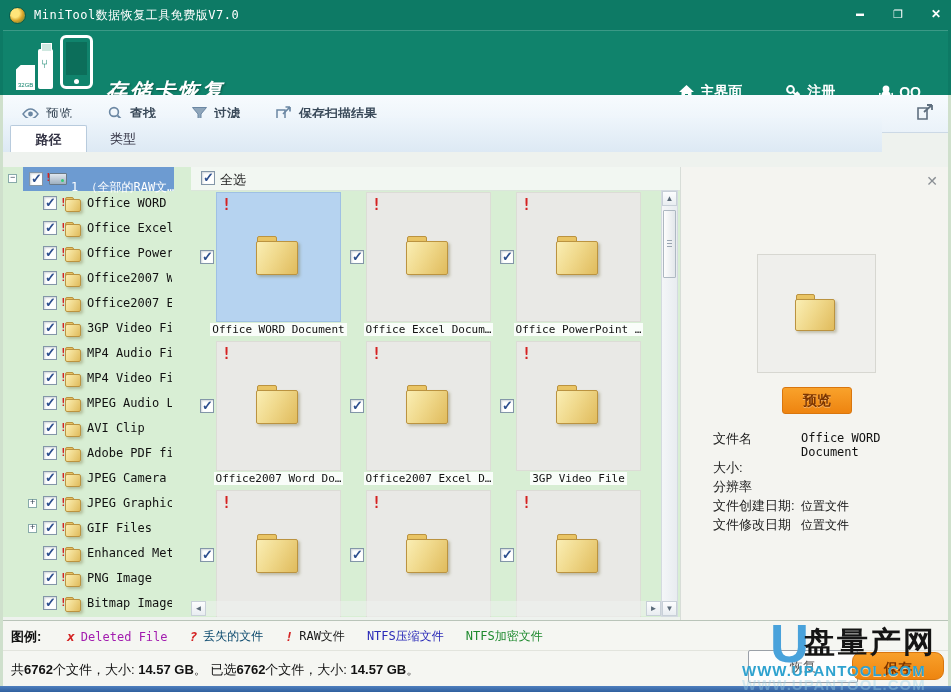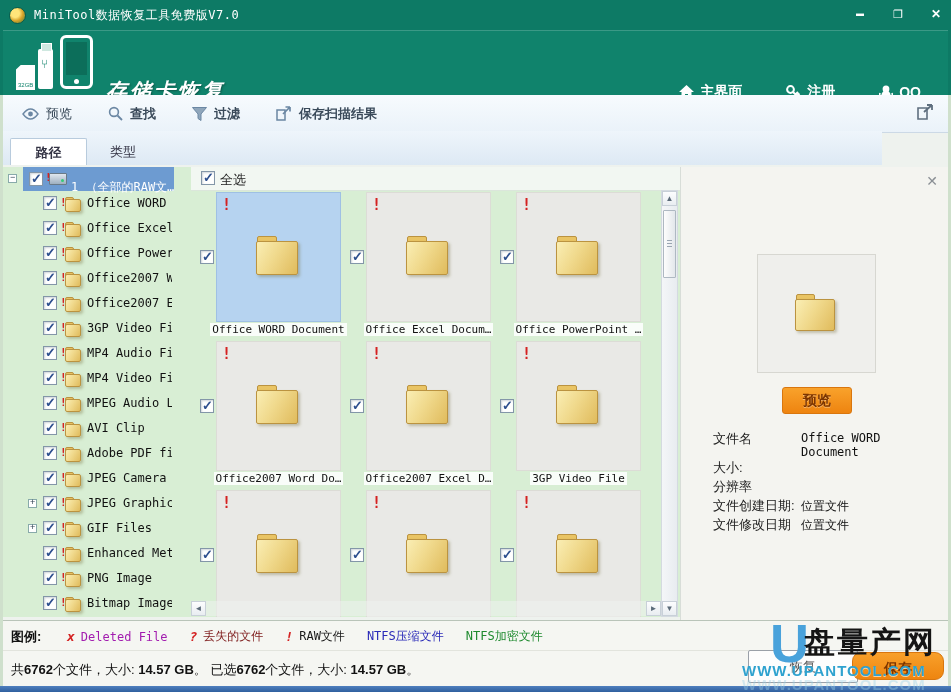--- a/index.html
+++ b/index.html
@@ -53,21 +53,21 @@
   .toolbar { position:absolute; left:0; top:95px; width:951px; height:38px;
              background:linear-gradient(#f7fbfe,#eaf2f9); border-bottom:1px solid #ccd9e6;
              display:flex; align-items:center; }
   .tb-item { display:flex; align-items:center; gap:7px; margin-left:24px; color:#3a4a5a;
              font-size:13px; cursor:pointer; }
   .tb-item:first-child{ margin-left:22px; }
   .tb-item + .tb-item { margin-left:36px;font-weight:bold; }
   .share-btn { position:absolute; right:16px; top:8px; cursor:pointer; }
 
   
-  .tabbar { position:absolute; left:0; top:131px; width:882px; height:34px;
+  .tabbar { position:absolute; left:0; top:118px; width:882px; height:34px;
             background:linear-gradient(#eef5fb,#dde9f4); }
   .tab { position:absolute; bottom:0; height:27px; line-height:27px; text-align:center;
          font-size:13px; color:#334; cursor:pointer; }
   .tab.active { left:10px; width:77px; background:#fff; border:1px solid #b8cbdd; border-bottom:none;
                 border-radius:2px 2px 0 0; font-weight:bold; }
   .tab.plain { left:88px; width:70px; }
 
   
   .cb { position:absolute; width:14px; height:14px; background:#fff; border:1px solid #8396a8;
         box-shadow:inset 1px 1px 2px rgba(70,90,110,.25); cursor:pointer; }
@@ -551,21 +551,21 @@
 
   <div class="legendbar">
     <span class="lg-title">图例:</span>
     <div class="lg-items" id="legend-items">
         <span class="lg-item">
     <i class="lg-mark" style="color: rgb(212, 34, 34);">x</i>
     <span class="lg-label" style="color: #a21caf;">Deleted File</span>
   </span>
         <span class="lg-item">
     <i class="lg-mark" style="color: rgb(212, 34, 34);">?</i>
-    <span class="lg-label" style="color: #7f1d1d;">丢失的文件</span>
+    <span class="lg-label" style="color: #0c4a6e;">丢失的文件</span>
   </span>
         <span class="lg-item">
     <i class="lg-mark" style="color: rgb(212, 34, 34);">!</i>
     <span class="lg-label" style="color: rgb(26, 26, 26);">RAW文件</span>
   </span>
         <span class="lg-item">
 
     <span class="lg-label" style="color: rgb(42, 42, 184);">NTFS压缩文件</span>
   </span>
         <span class="lg-item">

